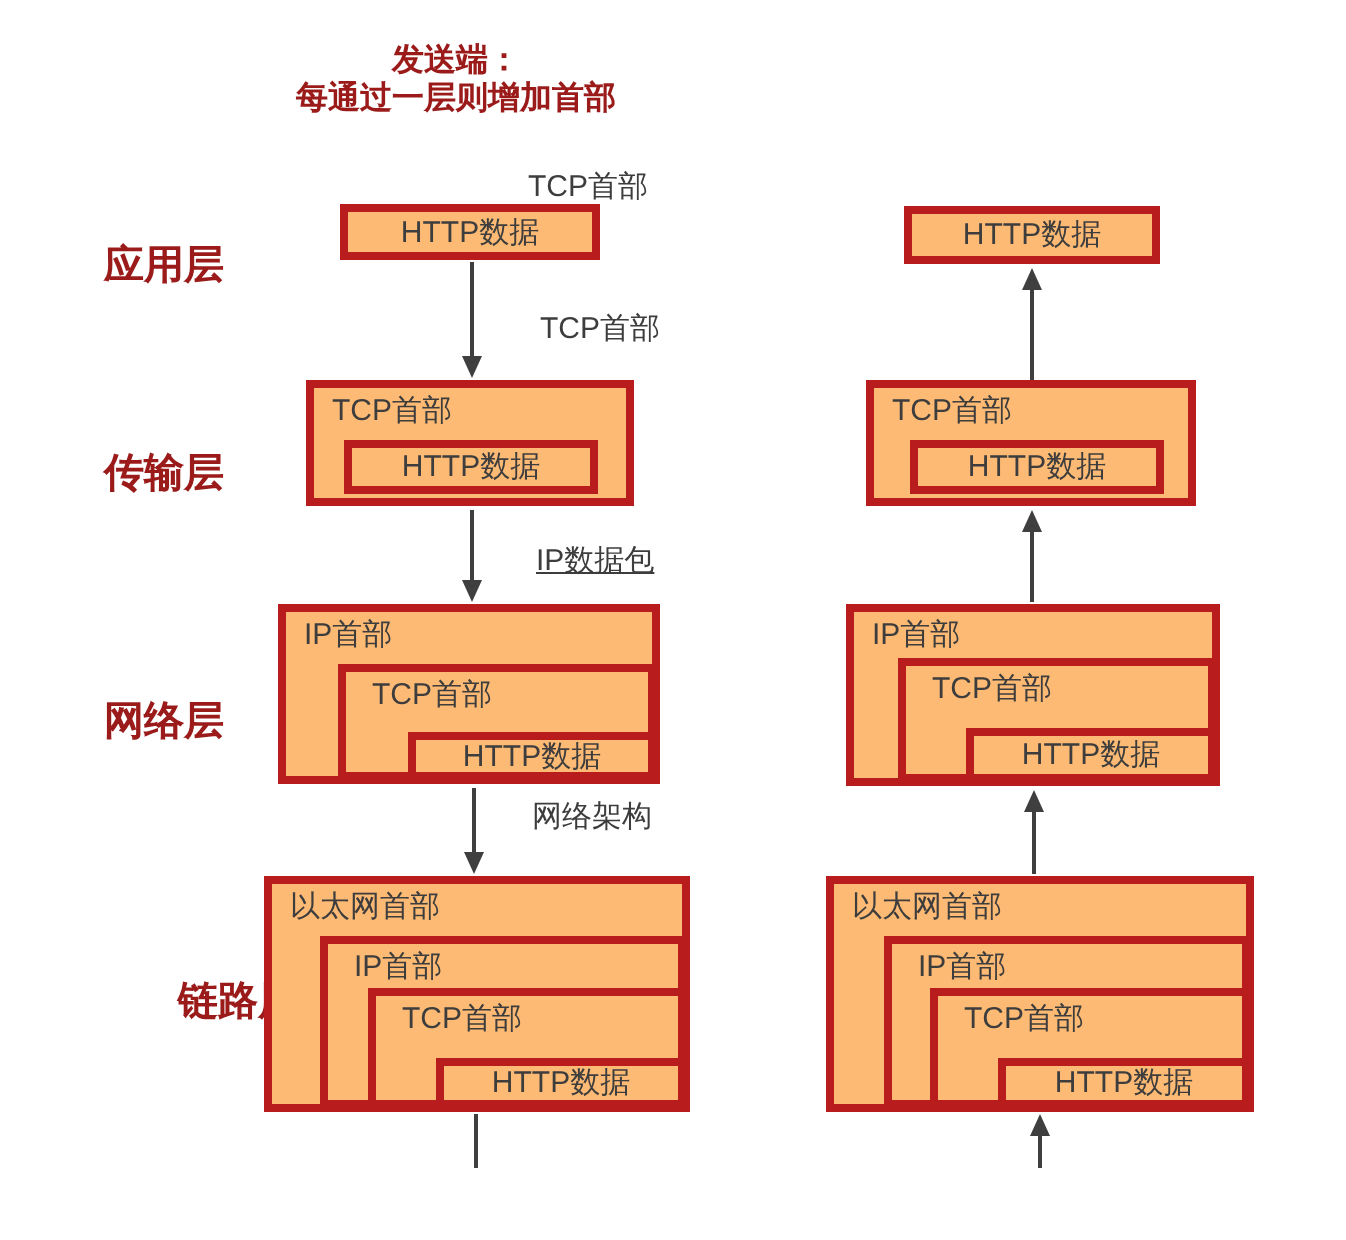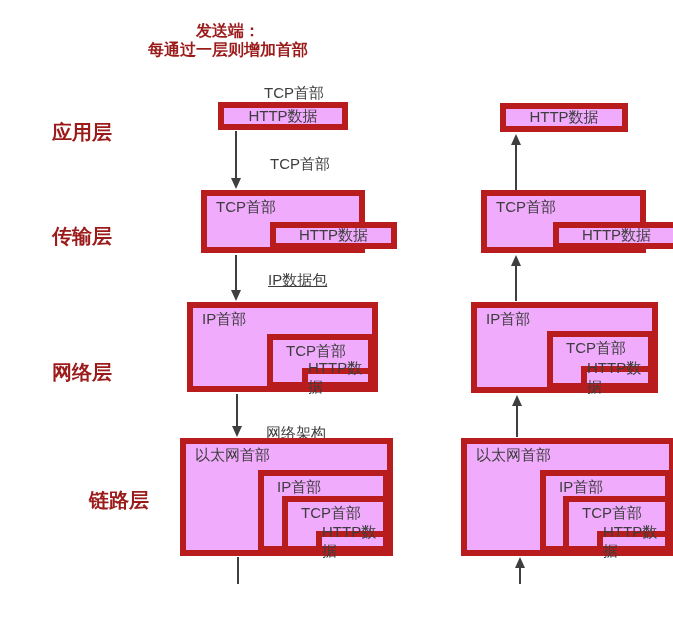--- a/index.html
+++ b/index.html
@@ -30,25 +30,24 @@
   }
   .note{
     position:absolute;
     color:#3d3d3d;
     font-size:15px;
     white-space:nowrap;
   }
   .box{
     position:absolute;
     box-sizing:border-box;
-    border:6px solid #b91c1c;
-    background:#f0abfc;
+    border:4px solid #b91c1c;
+    background:#fdba74;
     color:#3d3d3d;
     font-size:15px;
-    margin-left:48px;
   }
   .box.center{
     display:flex;
     align-items:center;
     justify-content:center;
   }
   .box .tag{
     display:block;
     padding:2px 0 0 9px;
     white-space:nowrap;
@@ -68,27 +67,27 @@
 
 <div id="canvas">
 
   <div class="hdr" style="left:133px;top:21px;">
     <div>发送端：</div>
     <div>每通过一层则增加首部</div>
   </div>
 
   <div class="layer-label" style="top:119px;">应用层</div>
   <div class="layer-label" style="top:223px;font-family:Liberation Mono, monospace;">传输层</div>
-  <div class="layer-label" style="top:347px;margin-top:12px;">网络层</div>
+  <div class="layer-label" style="top:347px;">网络层</div>
   <div class="layer-label" style="top:487px;margin-left:37px;">链路层</div>
 
   <div class="note" style="left:264px;top:84px;">TCP首部</div>
   <div class="note" style="left:270px;top:155px;">TCP首部</div>
   <div class="note" style="left:268px;top:271px;text-decoration:underline;">IP数据包</div>
-  <div class="note" style="left:266px;top:424px;">网络架构</div>
+  <div class="note" style="left:266px;top:399px;">网络架构</div>
 
   <div class="box center" style="left:170px;top:102px;width:130px;height:28px;">
     <span>HTTP数据</span>
   </div>
 
   <div class="box" style="left:153px;top:190px;width:164px;height:63px;">
     <span class="tag">TCP首部</span>
     <div class="box center" style="left:15px;top:26px;width:127px;height:27px;">
       <span>HTTP数据</span>
     </div>

